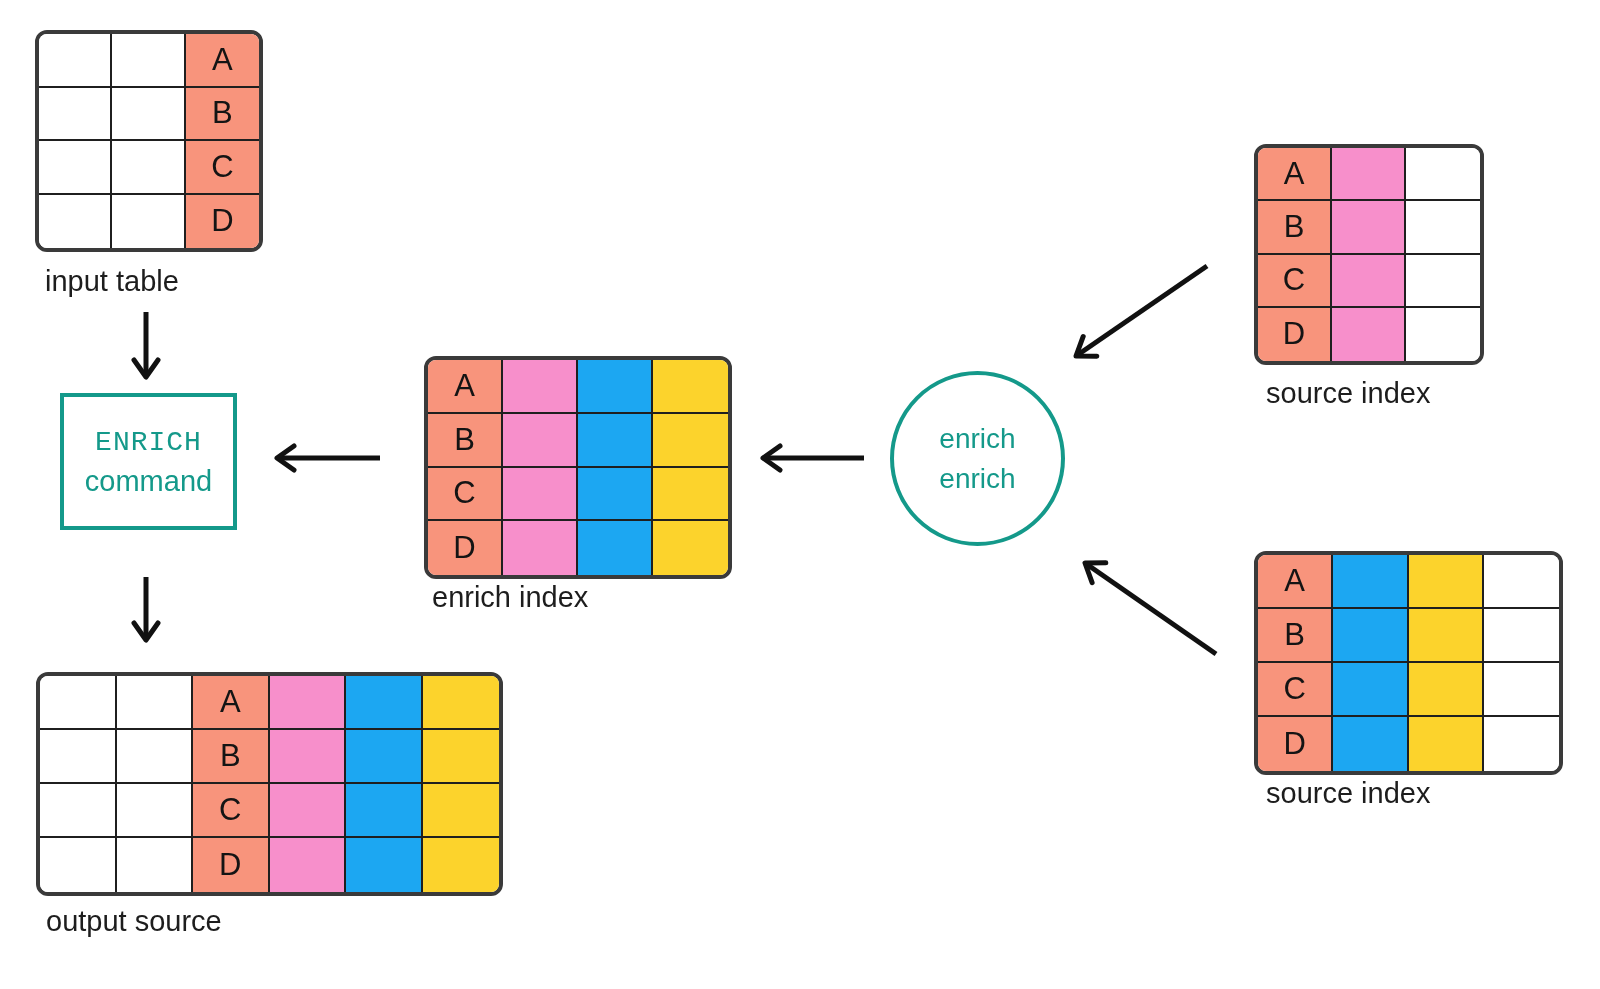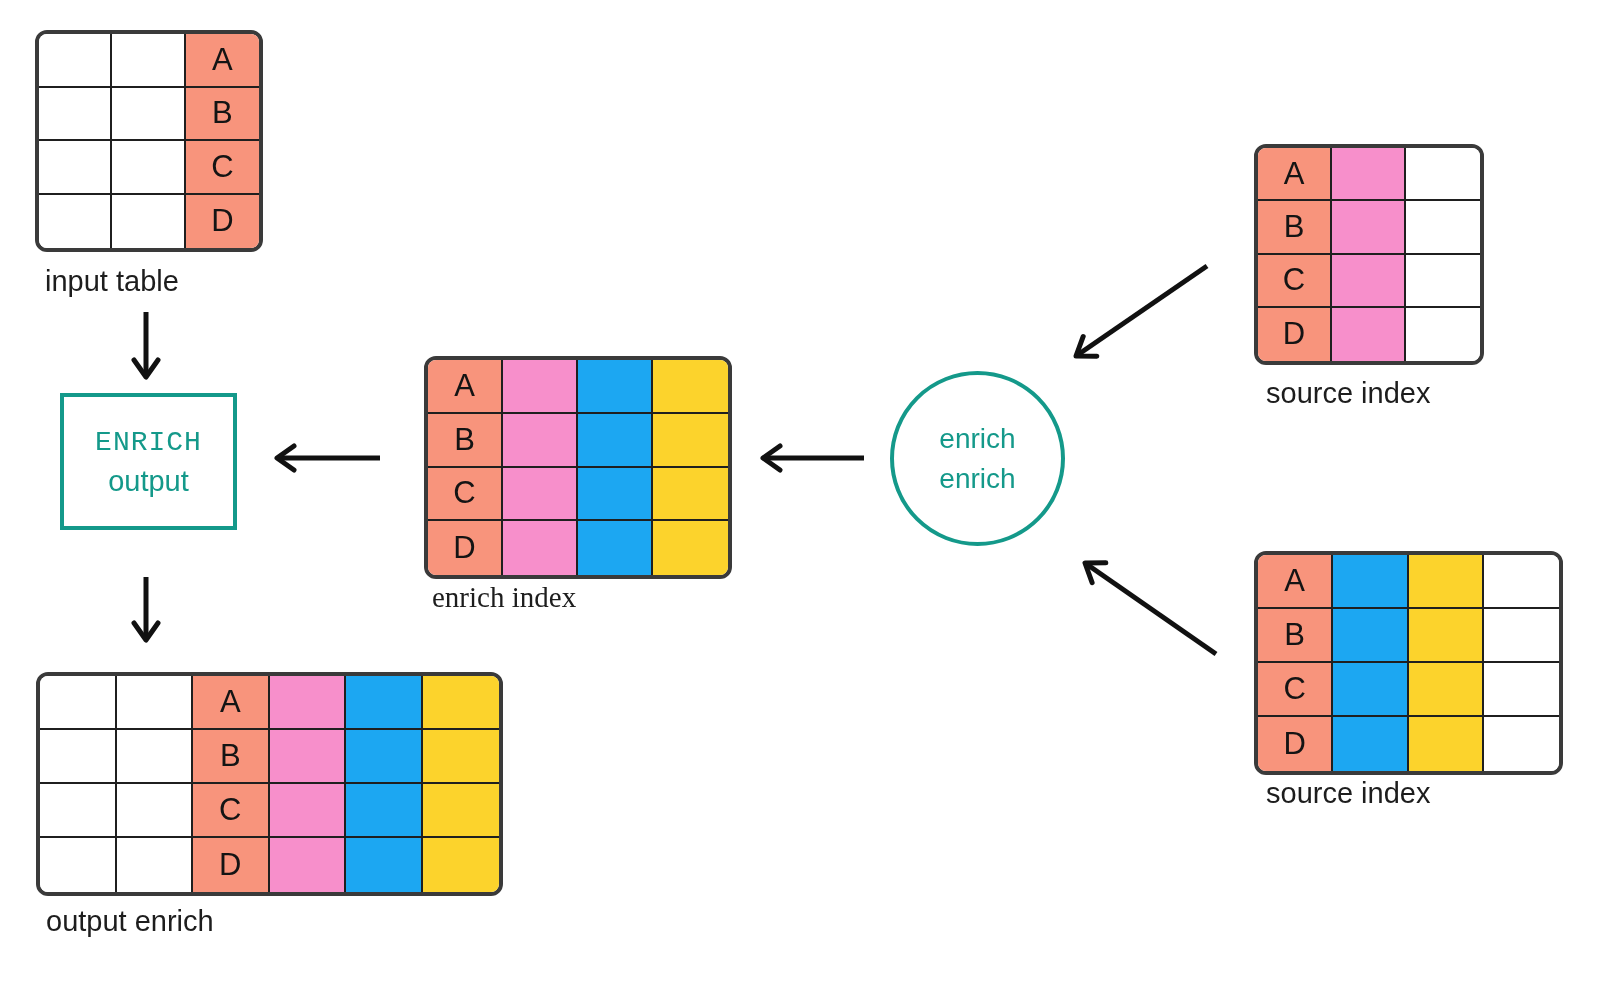--- a/index.html
+++ b/index.html
@@ -45,21 +45,21 @@
   .output-table   { left: 36px;   top: 672px; width: 467px; height: 224px; }
 
   
   .dlabel {
     position: absolute;
     font-size: 29px;
     color: #1d1d1d;
     white-space: nowrap;
   }
   .lbl-input   { left: 45px;   top: 265px; }
-  .lbl-enrich  { left: 432px;  top: 581px; font-family: Liberation Serif, serif; }
+  .lbl-enrich  { left: 432px;  top: 581px; }
   .lbl-src-top { left: 1266px; top: 377px; }
   .lbl-src-bot { left: 1266px; top: 777px; }
   .lbl-output  { left: 46px;   top: 905px; }
 
   
   .cmd-box {
     position: absolute;
     left: 60px; top: 393px;
     width: 177px; height: 137px;
     box-sizing: border-box;
@@ -126,21 +126,21 @@
       <div class="cell" style="background: rgb(255, 255, 255);"></div>
       <div class="cell last-col" style="background: rgb(248, 148, 124);">C</div>
       <div class="cell last-row" style="background: rgb(255, 255, 255);"></div>
       <div class="cell last-row" style="background: rgb(255, 255, 255);"></div>
       <div class="cell last-col last-row" style="background: rgb(248, 148, 124);">D</div>
     </div>
   <div class="dlabel lbl-input">input table</div>
 
   <div class="cmd-box">
     <span class="cmd-line-mono">ENRICH</span>
-    <span class="cmd-line-sans">output</span>
+    <span class="cmd-line-sans">command</span>
   </div>
 
   <div class="dtable output-table" style="grid-template-columns: repeat(6, 1fr); grid-template-rows: repeat(4, 1fr);">
       <div class="cell" style="background: rgb(255, 255, 255);"></div>
       <div class="cell" style="background: rgb(255, 255, 255);"></div>
       <div class="cell" style="background: rgb(248, 148, 124);">A</div>
       <div class="cell" style="background: rgb(247, 143, 203);"></div>
       <div class="cell" style="background: rgb(28, 167, 242);"></div>
       <div class="cell last-col" style="background: rgb(252, 211, 44);"></div>
       <div class="cell" style="background: rgb(255, 255, 255);"></div>
@@ -155,21 +155,21 @@
       <div class="cell" style="background: rgb(247, 143, 203);"></div>
       <div class="cell" style="background: rgb(28, 167, 242);"></div>
       <div class="cell last-col" style="background: rgb(252, 211, 44);"></div>
       <div class="cell last-row" style="background: rgb(255, 255, 255);"></div>
       <div class="cell last-row" style="background: rgb(255, 255, 255);"></div>
       <div class="cell last-row" style="background: rgb(248, 148, 124);">D</div>
       <div class="cell last-row" style="background: rgb(247, 143, 203);"></div>
       <div class="cell last-row" style="background: rgb(28, 167, 242);"></div>
       <div class="cell last-col last-row" style="background: rgb(252, 211, 44);"></div>
     </div>
-  <div class="dlabel lbl-output">output enrich</div>
+  <div class="dlabel lbl-output">output source</div>
 
   <div class="dtable enrich-index" style="grid-template-columns: repeat(4, 1fr); grid-template-rows: repeat(4, 1fr);">
       <div class="cell" style="background: rgb(248, 148, 124);">A</div>
       <div class="cell" style="background: rgb(247, 143, 203);"></div>
       <div class="cell" style="background: rgb(28, 167, 242);"></div>
       <div class="cell last-col" style="background: rgb(252, 211, 44);"></div>
       <div class="cell" style="background: rgb(248, 148, 124);">B</div>
       <div class="cell" style="background: rgb(247, 143, 203);"></div>
       <div class="cell" style="background: rgb(28, 167, 242);"></div>
       <div class="cell last-col" style="background: rgb(252, 211, 44);"></div>

